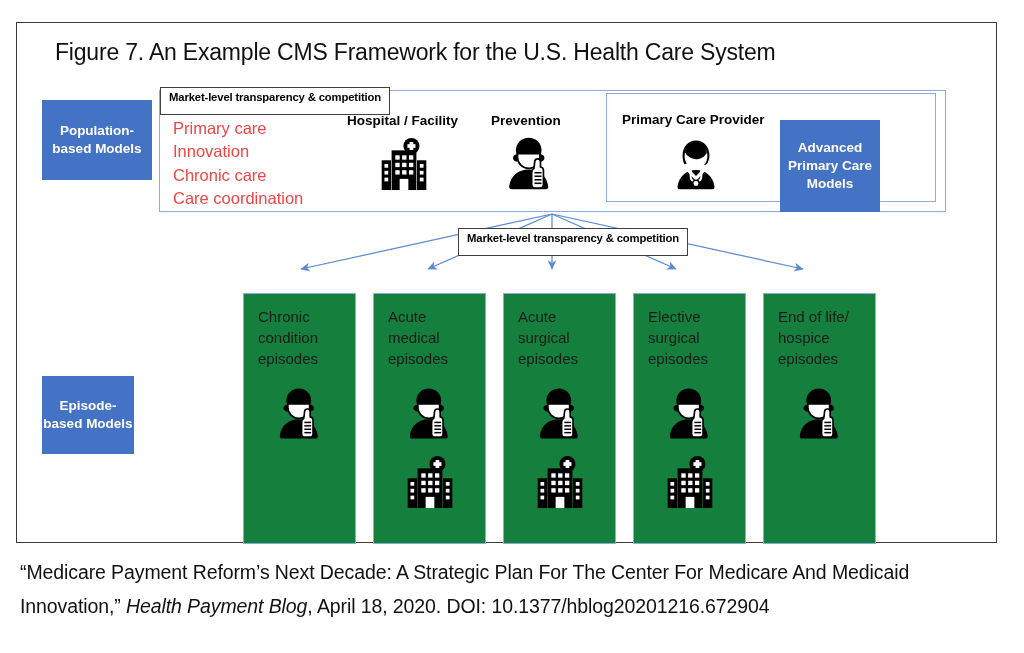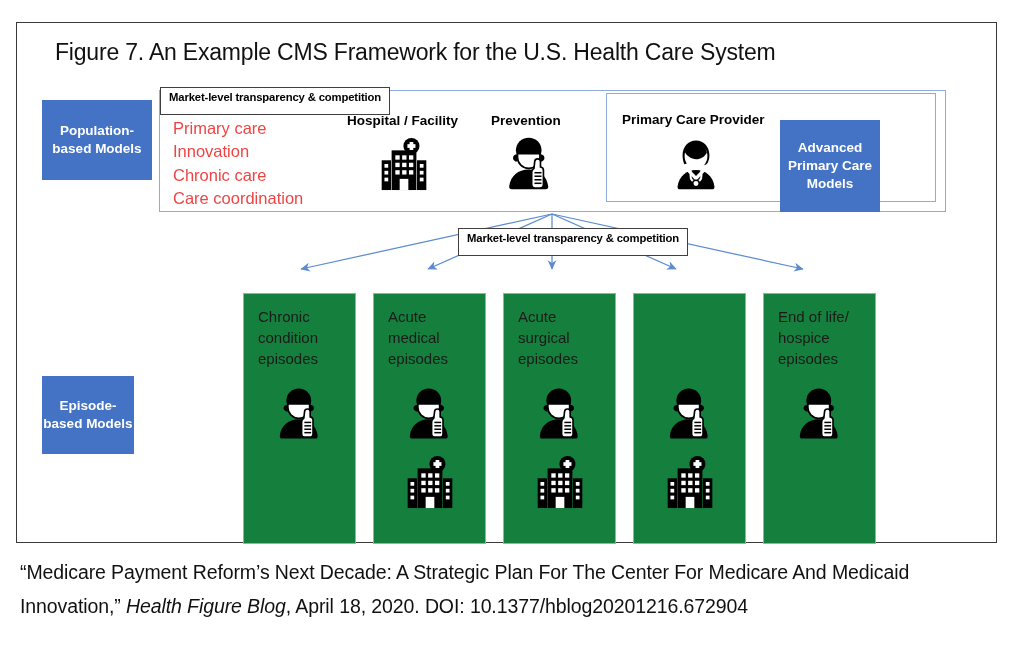--- a/index.html
+++ b/index.html
@@ -358,20 +358,21 @@
       <svg width="62" height="62" viewBox="0 0 100 100">
           <use href="#sym-specialist"></use>
         </svg>
       <svg width="62" height="62" viewBox="0 0 100 100">
           <use href="#sym-hospital"></use>
         </svg>
     </div>
   </div>
 
   <div class="episode-box" style="left:616px">
+    <div class="episode-label">Elective surgical episodes</div>
     <div class="episode-icons">
       <svg width="62" height="62" viewBox="0 0 100 100">
           <use href="#sym-specialist"></use>
         </svg>
       <svg width="62" height="62" viewBox="0 0 100 100">
           <use href="#sym-hospital"></use>
         </svg>
     </div>
   </div>
 
@@ -381,14 +382,14 @@
       <svg width="62" height="62" viewBox="0 0 100 100">
           <use href="#sym-specialist"></use>
         </svg>
     </div>
   </div>
 
 </div>
 
 <div id="caption">
   <span>“Medicare Payment Reform’s Next Decade: A Strategic Plan For The Center For Medicare And Medicaid</span><br>
-  <span>Innovation,” </span><span class="ital">Health Figure Blog</span><span>, April 18, 2020. DOI: 10.1377/hblog20201216.672904</span>
+  <span>Innovation,” </span><span class="ital">Health Payment Blog</span><span>, April 18, 2020. DOI: 10.1377/hblog20201216.672904</span>
 </div>
 
 </body></html>

